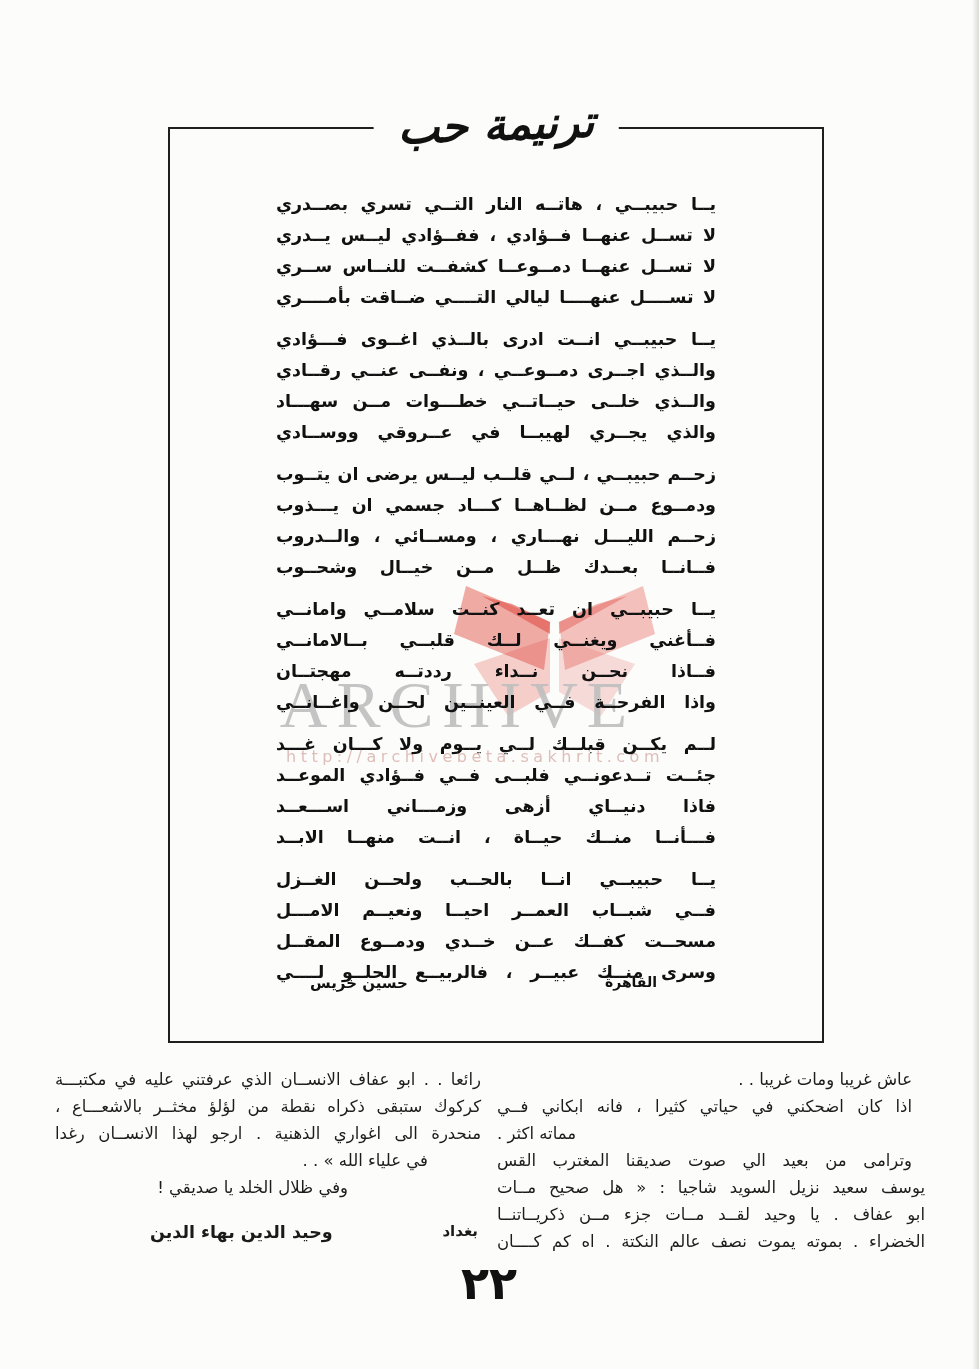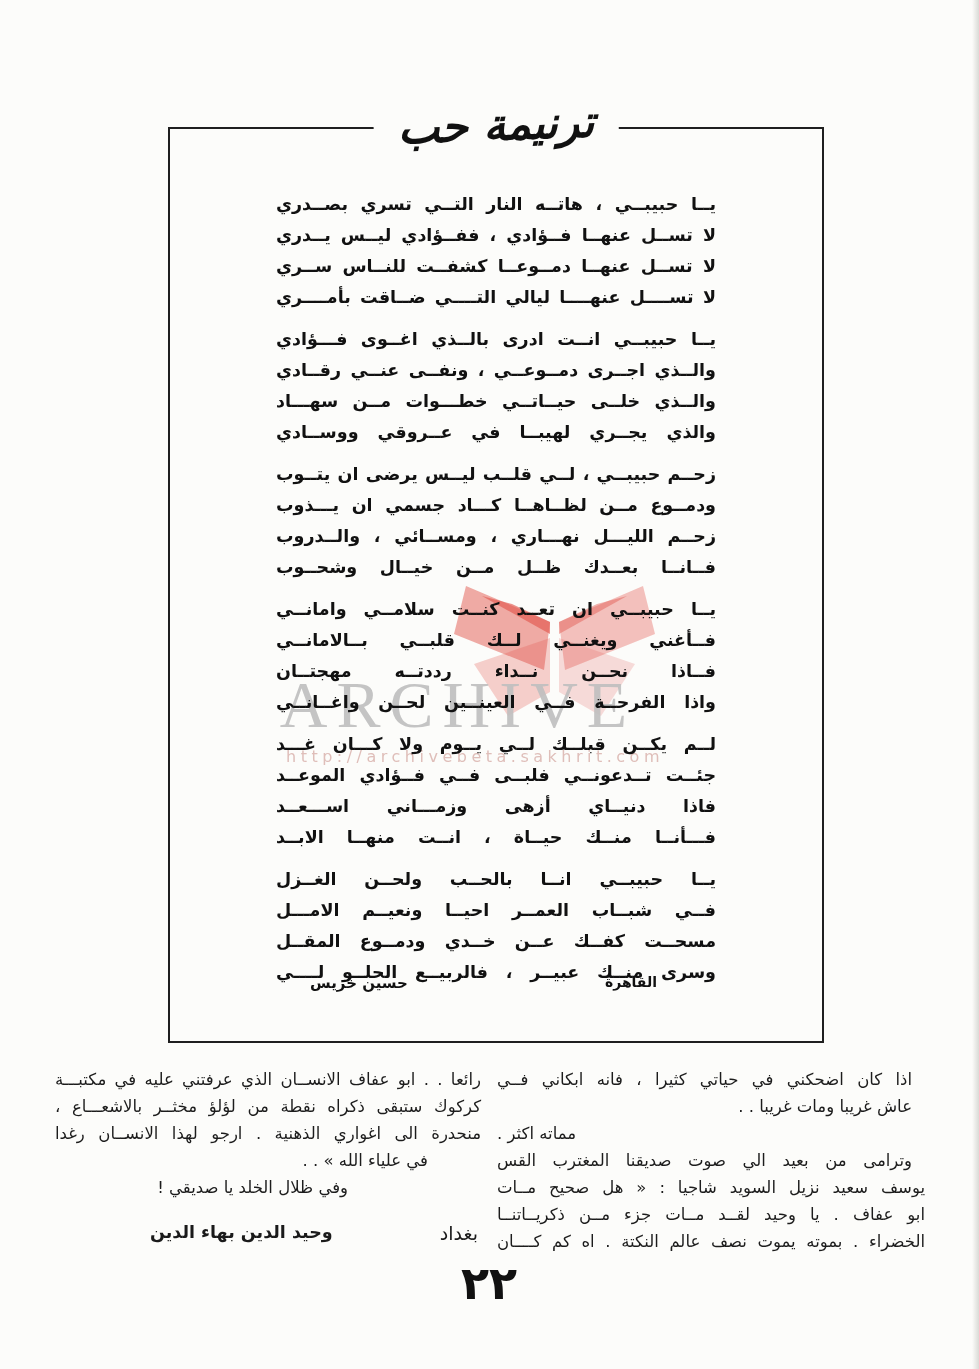--- a/index.html
+++ b/index.html
@@ -70,21 +70,21 @@
     font-size:16.5px; line-height:27px; color:#1c1c1c;
     text-align:justify; text-align-last:justify;
   }
   .b-line.start   { padding-right:13px; }
   .b-line.end-left  { text-align-last:left; }
   .b-line.end-right { text-align-last:right; }
   .b-line.ind-sm  { padding-right:53px;  text-align-last:right; }
   .b-line.ind-lg  { padding-right:133px; text-align-last:right; }
 
   .sig-row { position:absolute; left:55px; top:1222px; width:426px; height:26px; direction:rtl; z-index:1; }
-  .sig-row .place  { position:absolute; right:3px; top:0; font-size:19px; font-weight:400; }
+  .sig-row .place  { position:absolute; right:3px; top:0; font-size:15px; font-weight:700; }
   .sig-row .author { position:absolute; left:95px; top:0; font-size:17.5px; font-weight:700; }
 
   .page-number {
     position:absolute; left:389px; top:1256px; width:200px; z-index:1;
     text-align:center; font-size:46px; font-weight:700; color:#111; direction:rtl;
   }
 </style>
 </head>
 <body>
 
@@ -143,22 +143,22 @@
         <div class="poem-line">مسحــت كفــك عــن خــدي ودمــوع المقــل</div>
         <div class="poem-line">وسرى منــك عبيــر ، فالربيــع الحلــو لــــي</div>
       </div>
     </div>
 
     <div class="sig-place">القاهرة</div>
     <div class="sig-author">حسين خريس</div>
   </div>
 
   <div class="col col-right">
+    <div class="b-line start end-right">عاش غريبا ومات غريبا . .</div>
     <div class="b-line start">اذا كان اضحكني في حياتي كثيرا ، فانه ابكاني فــي</div>
-    <div class="b-line start end-right">عاش غريبا ومات غريبا . .</div>
     <div class="b-line end-left">مماته اكثر .</div>
     <div class="b-line start">وترامى من بعيد الي صوت صديقنا المغترب القس</div>
     <div class="b-line">يوسف سعيد نزيل السويد شاجيا : « هل صحيح مــات</div>
     <div class="b-line">ابو عفاف . يا وحيد لقــد مــات جزء مــن ذكريــاتنــا</div>
     <div class="b-line">الخضراء . بموته يموت نصف عالم النكتة . اه كم كــــان</div>
   </div>
 
   <div class="col col-left">
     <div class="b-line">رائعا . . ابو عفاف الانســان الذي عرفتني عليه في مكتبـــة</div>
     <div class="b-line">كركوك ستبقى ذكراه نقطة من لؤلؤ مخثــر بالاشعـــاع ،</div>

